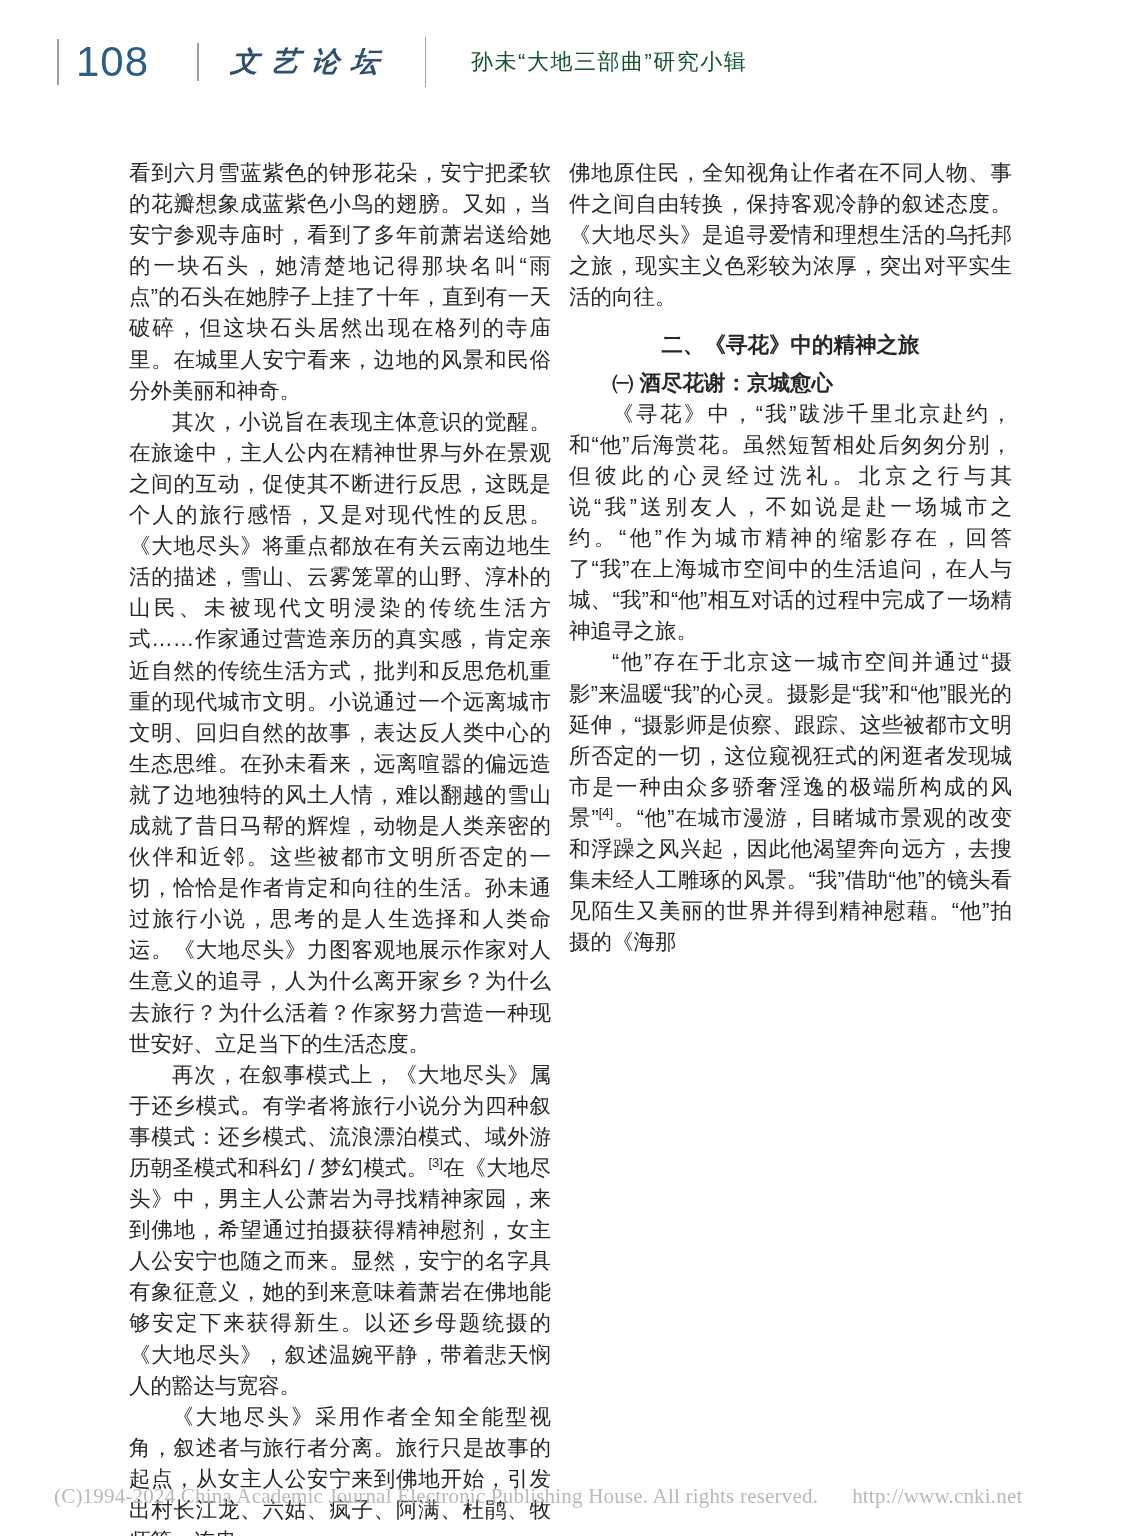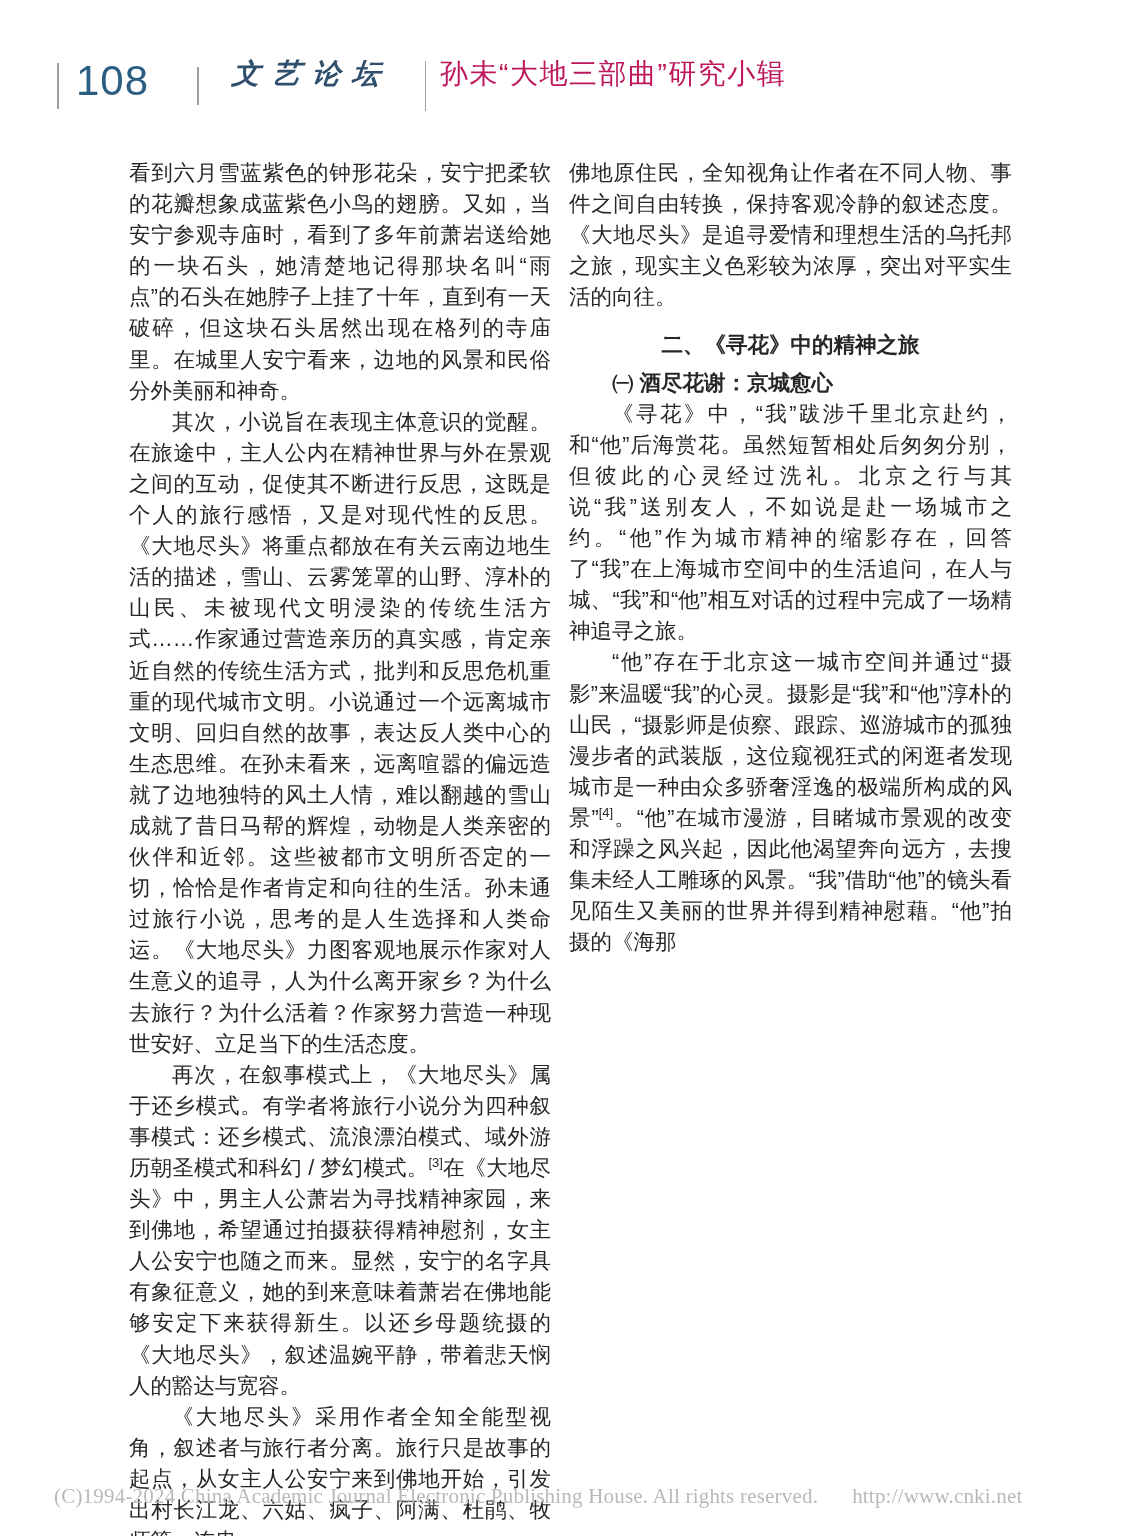--- a/index.html
+++ b/index.html
@@ -10,24 +10,25 @@
     background: #ffffff;
     position: relative;
     overflow: hidden;
     font-family: "Liberation Sans", sans-serif;
     color: #262626;
   }
 
   
   .page-header {
     position: absolute;
-    top: 60px;
+    top: 36px;
     left: 57px;
     height: 52px;
     display: flex;
+    align-items: center;
   }
   .vline {
     width: 2px;
     background: #9aa0a6;
     align-self: center;
   }
   .vline.h1 { height: 46px; }
   .vline.h2 { height: 38px; margin: 0 0 0 24px; width: 1.5px; }
   .vline.h3 { height: 50px; margin: 0 0 0 34px; width: 1.5px; }
   .page-number {
@@ -45,24 +46,24 @@
     font-weight: bold;
     font-size: 28px;
     color: #2f4f6d;
     letter-spacing: 12px;
     margin-left: 32px;
     transform: skewX(-6deg);
     white-space: nowrap;
     line-height: 1;
   }
   .column-title {
-    font-size: 28px;
-    color: #be185d;
+    font-size: 22px;
+    color: #14532d;
     letter-spacing: 1.5px;
-    margin-left: 14px;
+    margin-left: 45px;
     white-space: nowrap;
     line-height: 1;
   }
 
   
   .col {
     position: absolute;
     top: 158px;
     text-align: justify;
     font-size: 21.5px;
@@ -120,18 +121,18 @@
   <p class="indent">其次，小说旨在表现主体意识的觉醒。在旅途中，主人公内在精神世界与外在景观之间的互动，促使其不断进行反思，这既是个人的旅行感悟，又是对现代性的反思。《大地尽头》将重点都放在有关云南边地生活的描述，雪山、云雾笼罩的山野、淳朴的山民、未被现代文明浸染的传统生活方式……作家通过营造亲历的真实感，肯定亲近自然的传统生活方式，批判和反思危机重重的现代城市文明。小说通过一个远离城市文明、回归自然的故事，表达反人类中心的生态思维。在孙未看来，远离喧嚣的偏远造就了边地独特的风土人情，难以翻越的雪山成就了昔日马帮的辉煌，动物是人类亲密的伙伴和近邻。这些被都市文明所否定的一切，恰恰是作者肯定和向往的生活。孙未通过旅行小说，思考的是人生选择和人类命运。《大地尽头》力图客观地展示作家对人生意义的追寻，人为什么离开家乡？为什么去旅行？为什么活着？作家努力营造一种现世安好、立足当下的生活态度。</p>
   <p class="indent"><span>再次，在叙事模式上，《大地尽头》属于还乡模式。有学者将旅行小说分为四种叙事模式：还乡模式、流浪漂泊模式、域外游历朝圣模式和科幻 / 梦幻模式。</span><sup class="ref">[3]</sup><span>在《大地尽头》中，男主人公萧岩为寻找精神家园，来到佛地，希望通过拍摄获得精神慰剂，女主人公安宁也随之而来。显然，安宁的名字具有象征意义，她的到来意味着萧岩在佛地能够安定下来获得新生。以还乡母题统摄的《大地尽头》，叙述温婉平静，带着悲天悯人的豁达与宽容。</span></p>
   <p class="indent">《大地尽头》采用作者全知全能型视角，叙述者与旅行者分离。旅行只是故事的起点，从女主人公安宁来到佛地开始，引发出村长江龙、六姑、疯子、阿满、杜鹃、牧师等一连串</p>
 </div>
 
 <div class="col col-right">
   <p>佛地原住民，全知视角让作者在不同人物、事件之间自由转换，保持客观冷静的叙述态度。《大地尽头》是追寻爱情和理想生活的乌托邦之旅，现实主义色彩较为浓厚，突出对平实生活的向往。</p>
   <p class="sec-heading">二、《寻花》中的精神之旅</p>
   <p class="sub-heading">㈠ 酒尽花谢：京城愈心</p>
   <p class="indent">《寻花》中，“我”跋涉千里北京赴约，和“他”后海赏花。虽然短暂相处后匆匆分别，但彼此的心灵经过洗礼。北京之行与其说“我”送别友人，不如说是赴一场城市之约。“他”作为城市精神的缩影存在，回答了“我”在上海城市空间中的生活追问，在人与城、“我”和“他”相互对话的过程中完成了一场精神追寻之旅。</p>
-  <p class="indent"><span>“他”存在于北京这一城市空间并通过“摄影”来温暖“我”的心灵。摄影是“我”和“他”淳朴的山民，“摄影师是侦察、跟踪、巡游城市的孤独漫步者的武装版，这位窥视狂式的闲逛者发现城市是一种由众多骄奢淫逸的极端所构成的风景”</span><sup class="ref">[4]</sup><span>。“他”在城市漫游，目睹城市景观的改变和浮躁之风兴起，因此他渴望奔向远方，去搜集未经人工雕琢的风景。“我”借助“他”的镜头看见陌生又美丽的世界并得到精神慰藉。“他”拍摄的《海那</span></p>
+  <p class="indent"><span>“他”存在于北京这一城市空间并通过“摄影”来温暖“我”的心灵。摄影是“我”和“他”眼光的延伸，“摄影师是侦察、跟踪、这些被都市文明所否定的一切，这位窥视狂式的闲逛者发现城市是一种由众多骄奢淫逸的极端所构成的风景”</span><sup class="ref">[4]</sup><span>。“他”在城市漫游，目睹城市景观的改变和浮躁之风兴起，因此他渴望奔向远方，去搜集未经人工雕琢的风景。“我”借助“他”的镜头看见陌生又美丽的世界并得到精神慰藉。“他”拍摄的《海那</span></p>
 </div>
 
 <div class="page-footer">
   <span>(C)1994-2024 China Academic Journal Electronic Publishing House. All rights reserved.</span><span class="footer-url">http://www.cnki.net</span>
 </div>
 
 </body></html>

